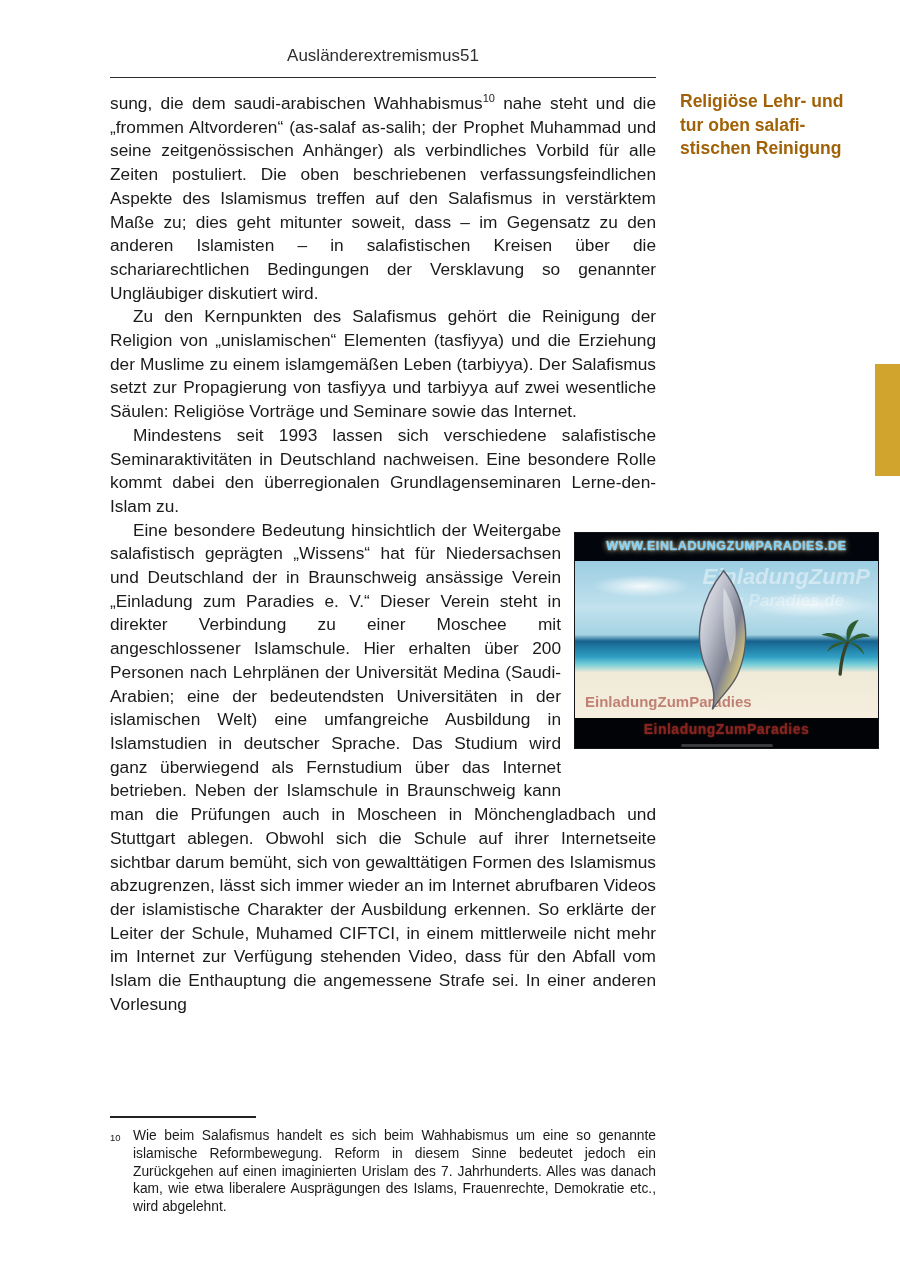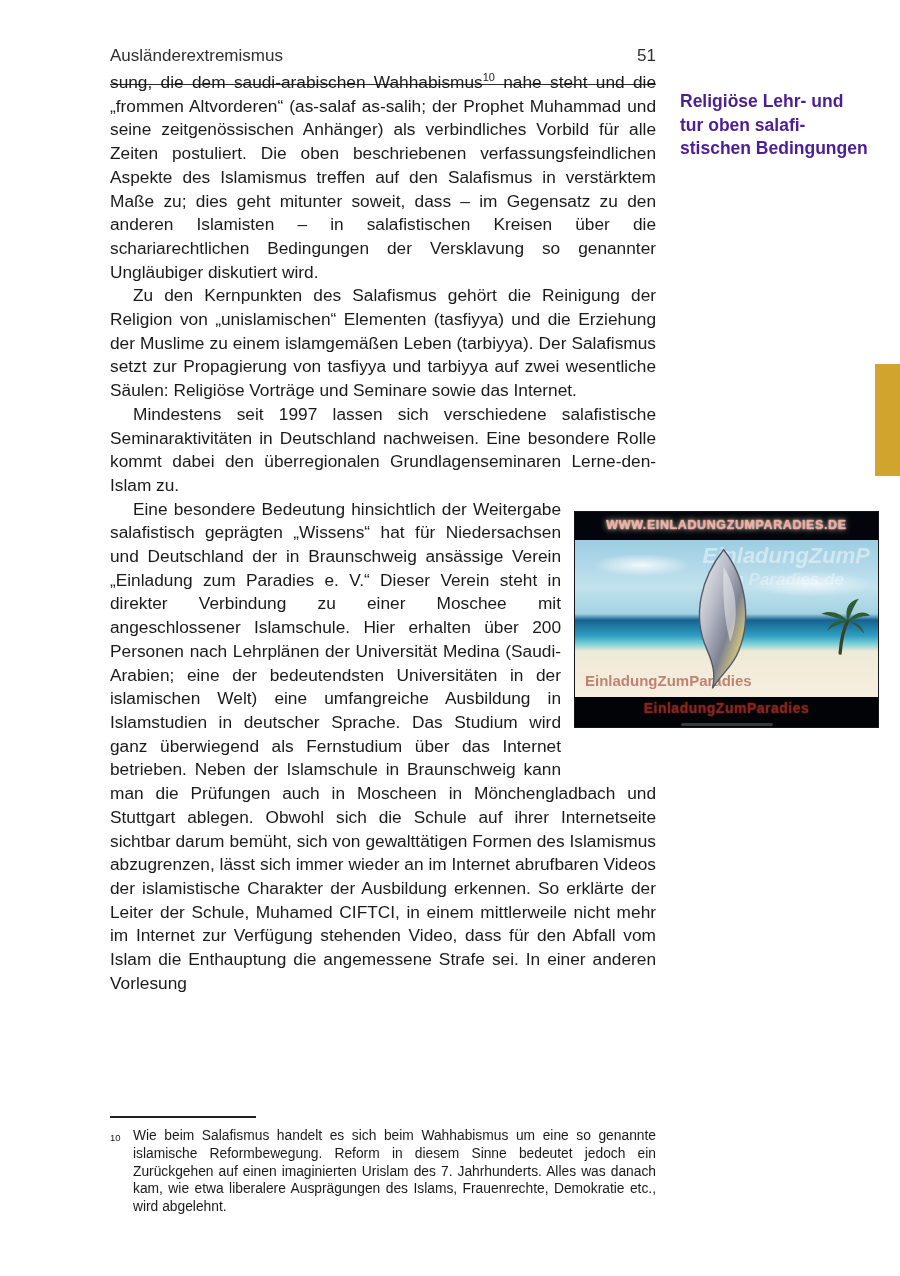--- a/index.html
+++ b/index.html
@@ -5,60 +5,60 @@
   html,body { margin:0; padding:0; background:#e8e8e8; }
   .page {
     position:relative; width:900px; height:1276px; margin:0 auto;
     background:#ffffff; overflow:hidden;
     font-family:"Liberation Sans", sans-serif; color:#1a1a1a;
   }
 
   
   .header-row {
     position:absolute; left:110px; top:46px; width:546px;
-    display:flex; justify-content:space-between; align-items:flex-end;
-    padding-bottom:18px; border-bottom:1.5px solid #2b2b2b;
+    display:flex; justify-content:center; align-items:flex-end;
+    padding-bottom:11px; border-bottom:1.5px solid #2b2b2b;
     font-size:17px; color:#2e2e2e;
   }
 
   
   .margin-note {
     position:absolute; left:680px; top:90px; width:215px;
-    font-weight:bold; font-size:17.5px; line-height:23.5px; color:#4c1d95;
+    font-weight:bold; font-size:17.5px; line-height:23.5px; color:#a16207;
   }
 
   
   .accent-bar {
     position:absolute; left:875px; top:364px; width:25px; height:112px;
     background:#d1a42e;
   }
 
   
   .main {
-    position:absolute; left:110px; top:71px; width:546px;
+    position:absolute; left:110px; top:92px; width:546px;
     font-size:17.3px; line-height:23.7px; text-align:justify;
     hyphens:auto; color:#1a1a1a;
   }
   .main p { margin:0; }
   .p-indent { text-indent:23px; }
   sup.fnref { font-size:11px; line-height:0; vertical-align:super; }
 
   
   .banner {
     float:right; width:303px; height:215px;
     margin:14px -222px 42px 14px;
     position:relative; overflow:hidden; background:#000;
     box-shadow:0 0 0 1px #14141a; text-indent:0;
   }
   .banner-top {
     position:absolute; top:0; left:0; right:0; height:28px; z-index:3;
     background:#03050c; display:flex; align-items:center; justify-content:center;
   }
   .banner-url {
-    color:#fca5a5; font-size:12.5px; font-weight:bold; letter-spacing:0.6px;
+    color:#7dd3fc; font-size:12.5px; font-weight:bold; letter-spacing:0.6px;
     white-space:nowrap;
     text-shadow:0 0 6px rgba(255,248,190,0.95), 0 0 2px #ffffff;
   }
   .banner-scene {
     position:absolute; top:28px; bottom:30px; left:0; right:0;
     background:
       radial-gradient(ellipse 70px 16px at 22% 16%, rgba(255,255,255,0.85), rgba(255,255,255,0) 70%),
       radial-gradient(ellipse 90px 18px at 78% 28%, rgba(255,255,255,0.7), rgba(255,255,255,0) 70%),
       linear-gradient(180deg,
         #9ccde2 0%, #c2e2ee 30%, #a3d2e2 47%,
@@ -99,31 +99,31 @@
 <div class="page">
 
   <div class="header-row">
     <span>Ausländerextremismus</span>
     <span>51</span>
   </div>
 
   <div class="margin-note">
     <div>Religiöse Lehr- und</div>
     <div>tur oben salafi-</div>
-    <div>stischen Bedingungen</div>
+    <div>stischen Reinigung</div>
   </div>
 
   <div class="accent-bar"></div>
 
   <div class="main">
     <p><span>sung, die dem saudi-arabischen Wahhabismus</span><sup class="fnref">10</sup><span> nahe steht und die „frommen Altvorderen“ (as-salaf as-salih; der Prophet Muhammad und seine zeitgenössischen Anhänger) als verbindliches Vorbild für alle Zeiten postuliert. Die oben beschriebenen verfassungsfeindlichen Aspekte des Islamismus treffen auf den Salafismus in verstärktem Maße zu; dies geht mitunter soweit, dass – im Gegensatz zu den anderen Islamisten – in salafistischen Kreisen über die schariarechtlichen Bedingungen der Versklavung so genannter Ungläubiger diskutiert wird.</span></p>
 
     <p class="p-indent">Zu den Kernpunkten des Salafismus gehört die Reinigung der Religion von „unislamischen“ Elementen (tasfiyya) und die Erziehung der Muslime zu einem islamgemäßen Leben (tarbiyya). Der Salafismus setzt zur Propagierung von tasfiyya und tarbiyya auf zwei wesentliche Säulen: Religiöse Vorträge und Seminare sowie das Internet.</p>
 
-    <p class="p-indent">Mindestens seit 1997 lassen sich verschiedene salafistische Seminaraktivitäten in Deutschland nachweisen. Eine besondere Rolle kommt dabei den überregionalen Grundlagenseminaren Lerne-den-Islam zu.</p>
+    <p class="p-indent">Mindestens seit 1993 lassen sich verschiedene salafistische Seminaraktivitäten in Deutschland nachweisen. Eine besondere Rolle kommt dabei den überregionalen Grundlagenseminaren Lerne-den-Islam zu.</p>
 
     <p class="p-indent">
       
       <span class="banner" style="display:block;">
         <span class="banner-top" style="display:flex;">
           <span class="banner-url">WWW.EINLADUNGZUMPARADIES.DE</span>
         </span>
         <span class="banner-scene" style="display:block;">
           <span class="banner-watermark wm1">EinladungZumP</span>
           <span class="banner-watermark wm2">Zum Paradies.de</span>

